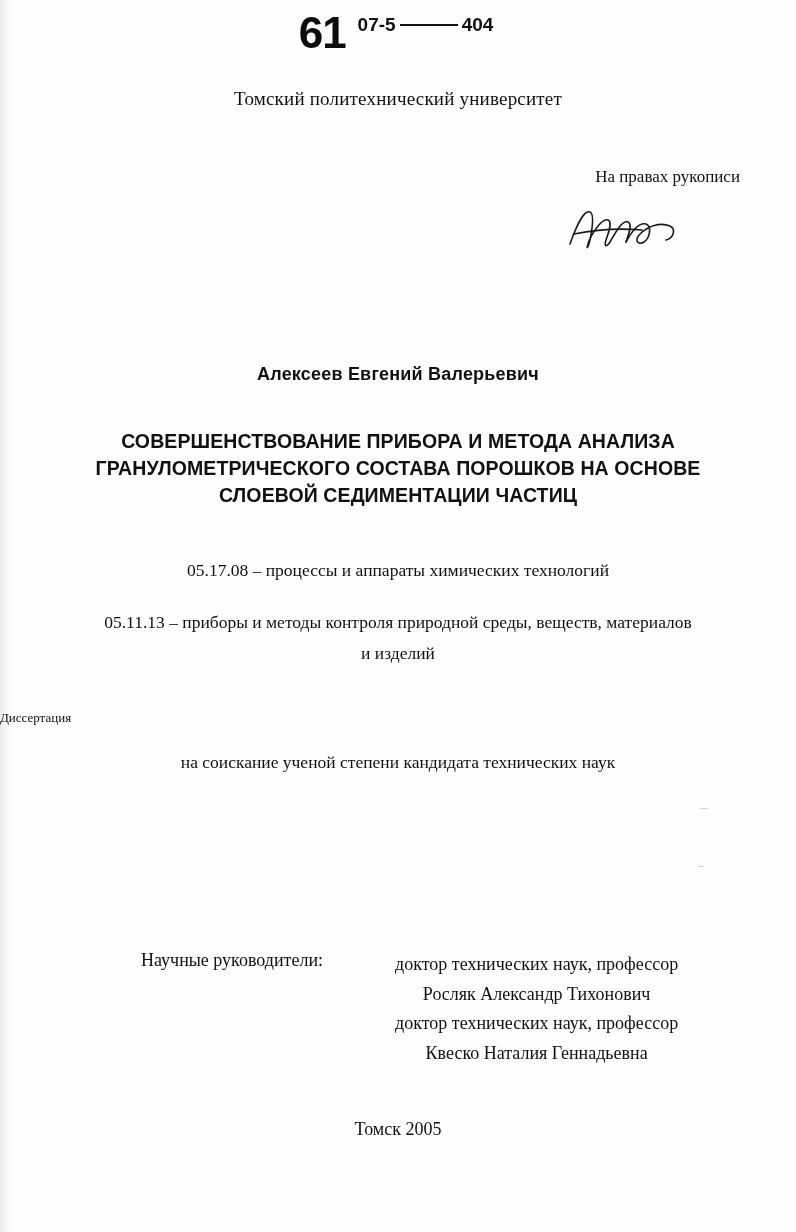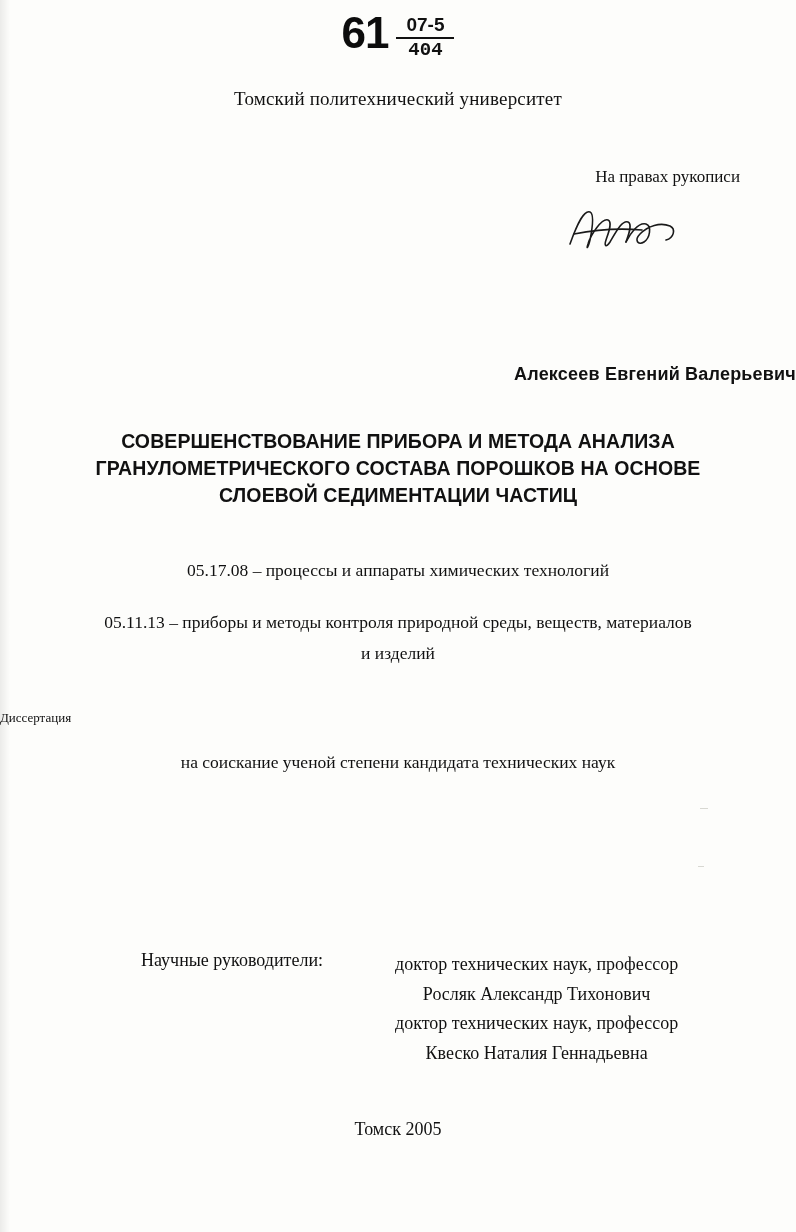--- a/index.html
+++ b/index.html
@@ -31,39 +31,38 @@
     font-family: "Liberation Sans", sans-serif;
     font-weight: bold;
     font-size: 44px;
     line-height: 46px;
     letter-spacing: -1px;
     margin-right: 8px;
     color: #0c0c0c;
   }
   .stamp-fraction {
     display: flex;
-    flex-direction: column;
     align-items: center;
     margin-top: 4px;
   }
   .stamp-frac-top {
     font-family: "Liberation Sans", sans-serif;
     font-weight: bold;
     font-size: 19px;
     line-height: 21px;
     padding: 0 4px;
   }
   .stamp-frac-rule {
     width: 58px;
     height: 2px;
     background: #111;
     margin: 2px 0 1px 0;
   }
   .stamp-frac-bottom {
-    font-family: Liberation Mono, monospace;
+    font-family: Liberation Sans, sans-serif;
     font-weight: bold;
     font-size: 19px;
     line-height: 21px;
     padding: 0 4px;
   }
 
   
   .university {
     position: absolute;
     top: 88px;
@@ -89,21 +88,21 @@
     height: 60px;
   }
   .signature svg { display: block; }
 
   
   .author {
     position: absolute;
     top: 364px;
     left: 0;
     width: 796px;
-    text-align: right;
+    text-align: center;
     font-family: "Liberation Sans", sans-serif;
     font-weight: bold;
     font-size: 18px;
     letter-spacing: 0.2px;
   }
 
   
   .title {
     position: absolute;
     top: 428px;

